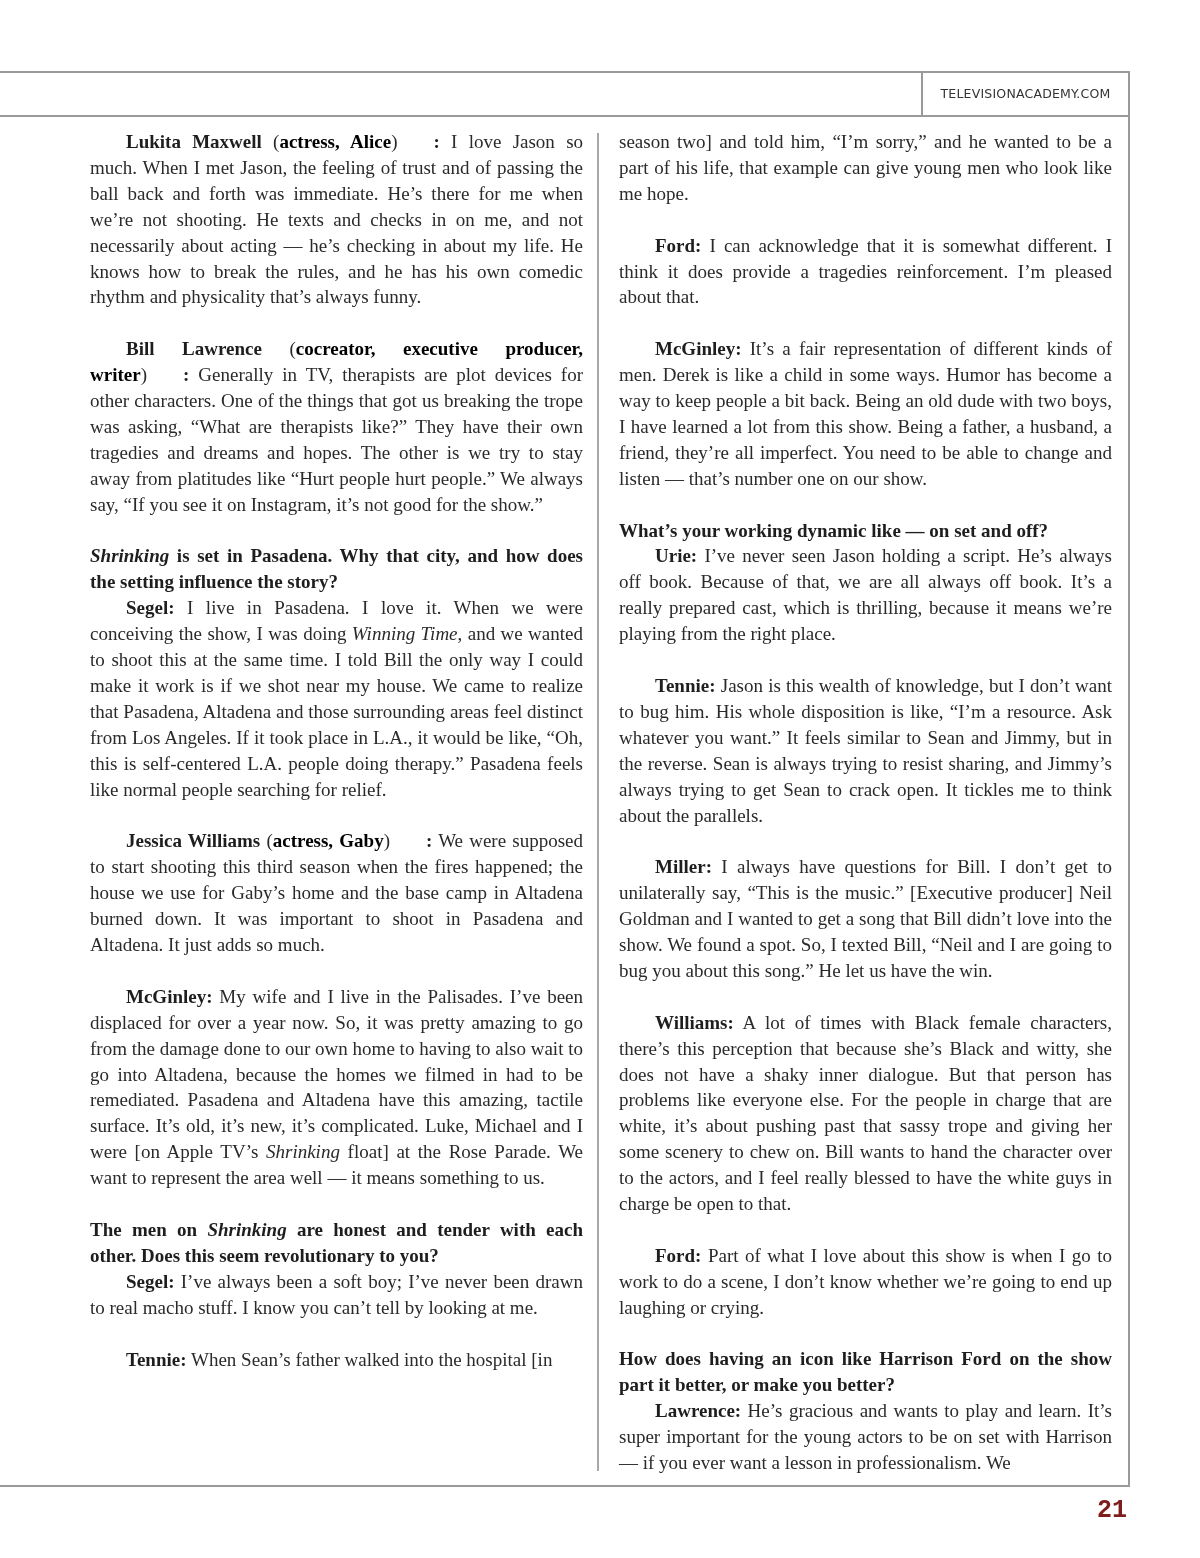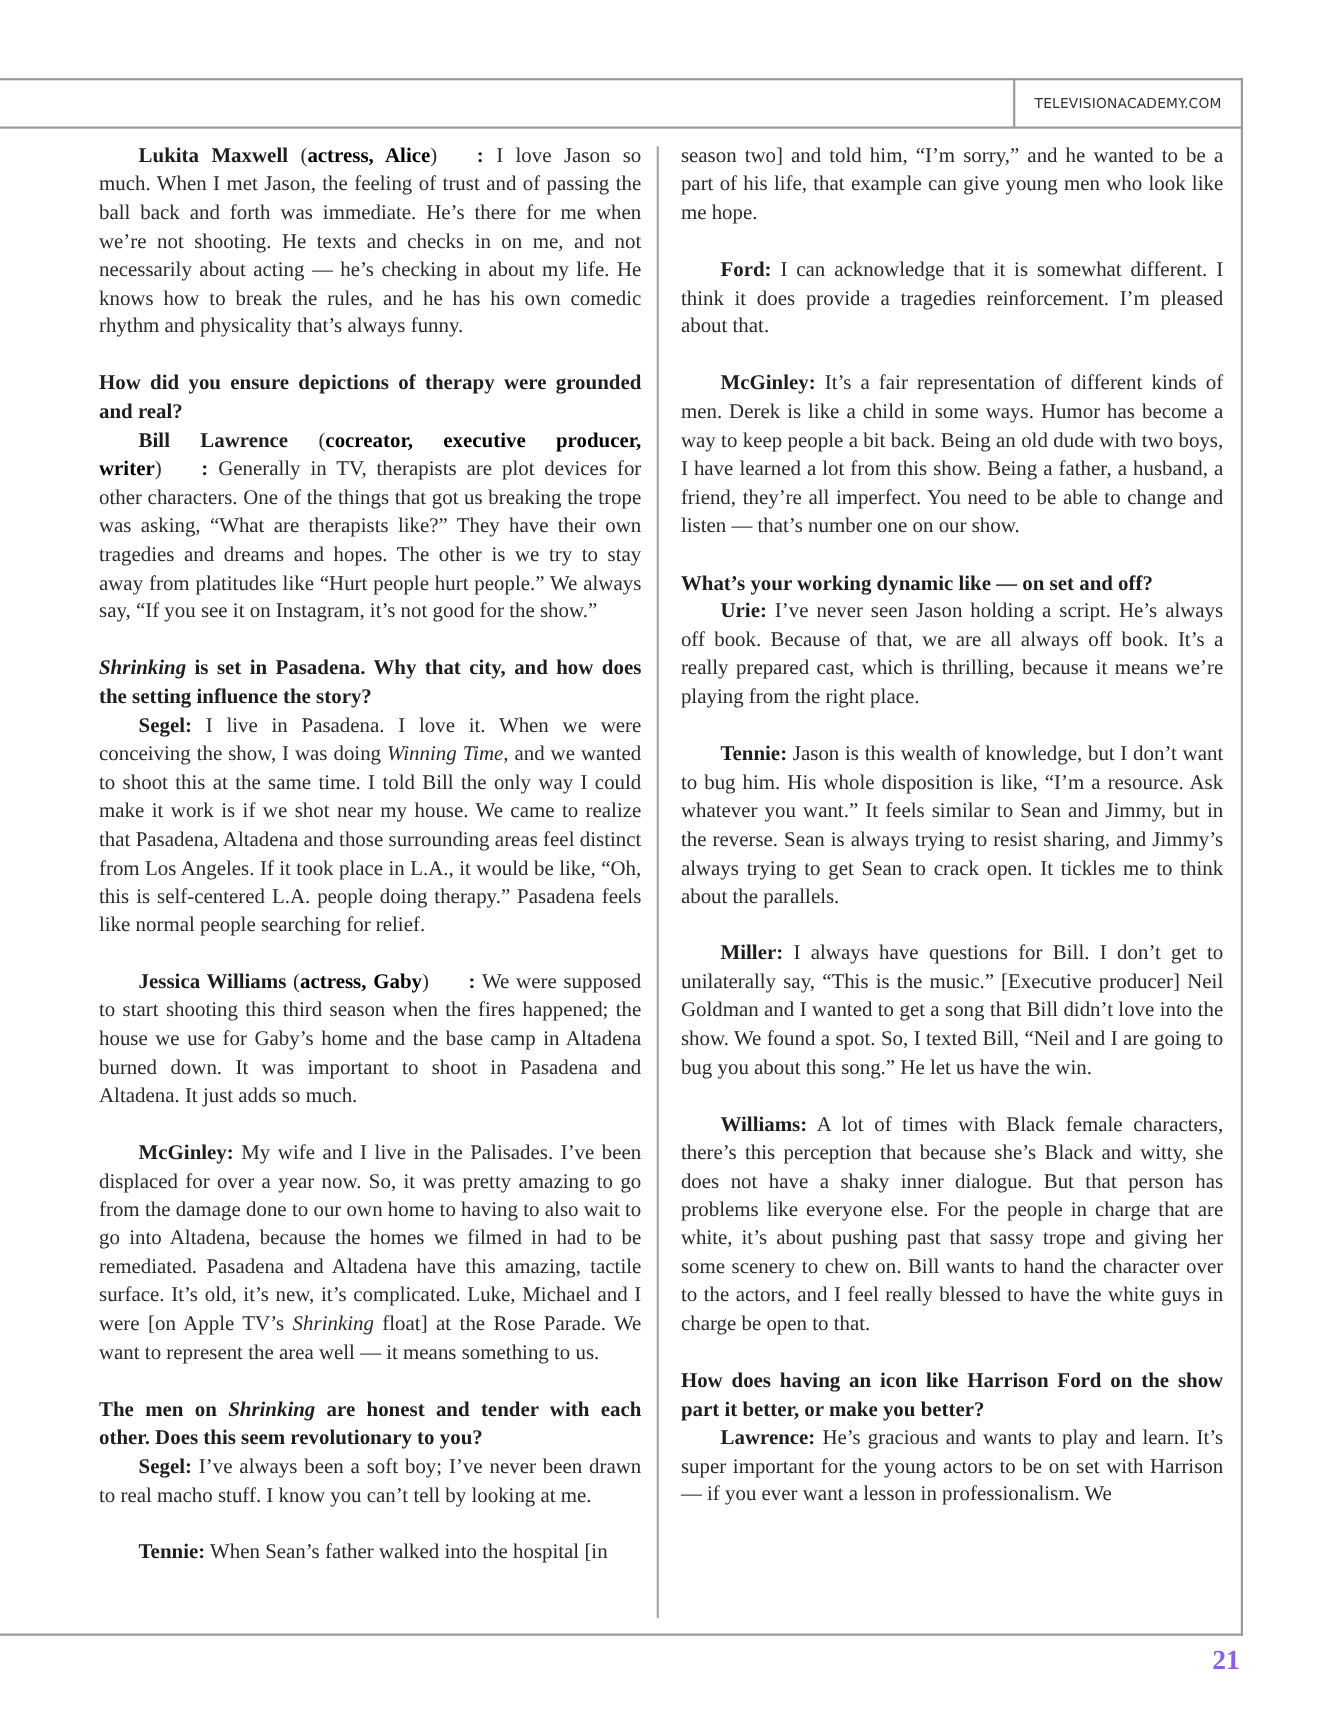--- a/index.html
+++ b/index.html
@@ -13,21 +13,21 @@
   #right-rule { left: 1128px; top: 71px; height: 1416px; }
   #header-divider { left: 921px; top: 71px; height: 45px; }
   #col-divider { left: 597px; top: 133px; height: 1338px; width: 1.5px; background: #a8a8a8; }
   .site {
     position: absolute; left: 923px; width: 205px; top: 72px; height: 43px;
     display: flex; align-items: center; justify-content: center;
     font-family: "DejaVu Sans", sans-serif; font-size: 12.5px; letter-spacing: 0.2px; color: #333;
   }
   .page-num {
     position: absolute; right: 73px; top: 1496px;
-    font-family: Liberation Serif, serif; font-weight: bold; font-size: 25px; color: #8b5cf6;
+    font-family: Liberation Mono, monospace; font-weight: bold; font-size: 25px; color: #7f1d1d;
   }
   .col { position: absolute; top: 129px; width: 493px;
          font-size: 19px; line-height: 25.9px; text-align: justify; color: #2a2a2a; }
   #col-left { left: 90px; }
   #col-right { left: 619px; }
   .para { margin: 0 0 25.9px 0; }
   .q { font-weight: bold; margin: 0; color: #1e1e1e; }
   .q + .para { margin-top: 0; }
   .spk { font-weight: bold; color: #1e1e1e; margin-left: 36px; }
   .role { font-weight: bold; color: #000000; }
@@ -45,21 +45,20 @@
 <div class="vline" id="col-divider"></div>
 
 <div class="site">TELEVISIONACADEMY.COM</div>
 
 <div class="col" id="col-left">
   <p class="para">
     <span class="spk">Lukita Maxwell</span>
     <span class="paren">(</span><span class="role">actress, Alice</span><span class="paren">)</span><span class="spk">:</span>
     <span>I love Jason so much. When I met Jason, the feeling of trust and of passing the ball back and forth was immediate. He’s there for me when we’re not shooting. He texts and checks in on me, and not necessarily about acting — he’s checking in about my life. He knows how to break the rules, and he has his own comedic rhythm and physicality that’s always funny.</span>
   </p>
-  <p class="q">How did you ensure depictions of therapy were grounded and real?</p>
   <p class="para">
     <span class="spk">Bill Lawrence</span>
     <span class="paren">(</span><span class="role">cocreator, executive producer, writer</span><span class="paren">)</span><span class="spk">:</span>
     <span>Generally in TV, therapists are plot devices for other characters. One of the things that got us breaking the trope was asking, “What are therapists like?” They have their own tragedies and dreams and hopes. The other is we try to stay away from platitudes like “Hurt people hurt people.” We always say, “If you see it on Instagram, it’s not good for the show.”</span>
   </p>
   <p class="q"><i>Shrinking</i><span> is set in Pasadena. Why that city, and how does the setting influence the story?</span></p>
   <p class="para">
     <span class="spk">Segel:</span><span> I live in Pasadena. I love it. When we were conceiving the show, I was doing </span><i>Winning Time</i><span>, and we wanted to shoot this at the same time. I told Bill the only way I could make it work is if we shot near my house. We came to realize that Pasadena, Altadena and those surrounding areas feel distinct from Los Angeles. If it took place in L.A., it would be like, “Oh, this is self-centered L.A. people doing therapy.” Pasadena feels like normal people searching for relief.</span>
   </p>
   <p class="para">
@@ -95,19 +94,22 @@
   </p>
   <p class="para">
     <span class="spk">Tennie:</span><span> Jason is this wealth of knowledge, but I don’t want to bug him. His whole disposition is like, “I’m a resource. Ask whatever you want.” It feels similar to Sean and Jimmy, but in the reverse. Sean is always trying to resist sharing, and Jimmy’s always trying to get Sean to crack open. It tickles me to think about the parallels.</span>
   </p>
   <p class="para">
     <span class="spk">Miller:</span><span> I always have questions for Bill. I don’t get to unilaterally say, “This is the music.” [Executive producer] Neil Goldman and I wanted to get a song that Bill didn’t love into the show. We found a spot. So, I texted Bill, “Neil and I are going to bug you about this song.” He let us have the win.</span>
   </p>
   <p class="para">
     <span class="spk">Williams:</span><span> A lot of times with Black female characters, there’s this perception that because she’s Black and witty, she does not have a shaky inner dialogue. But that person has problems like everyone else. For the people in charge that are white, it’s about pushing past that sassy trope and giving her some scenery to chew on. Bill wants to hand the character over to the actors, and I feel really blessed to have the white guys in charge be open to that.</span>
   </p>
+  <p class="para">
+    <span class="spk">Ford:</span><span> Part of what I love about this show is when I go to work to do a scene, I don’t know whether we’re going to end up laughing or crying.</span>
+  </p>
   <p class="q">How does having an icon like Harrison Ford on the show part it better, or make you better?</p>
   <p class="para">
     <span class="spk">Lawrence:</span><span> He’s gracious and wants to play and learn. It’s super important for the young actors to be on set with Harrison — if you ever want a lesson in professionalism. We</span>
   </p>
 </div>
 
 <div class="page-num">21</div>
 
 </body></html>

